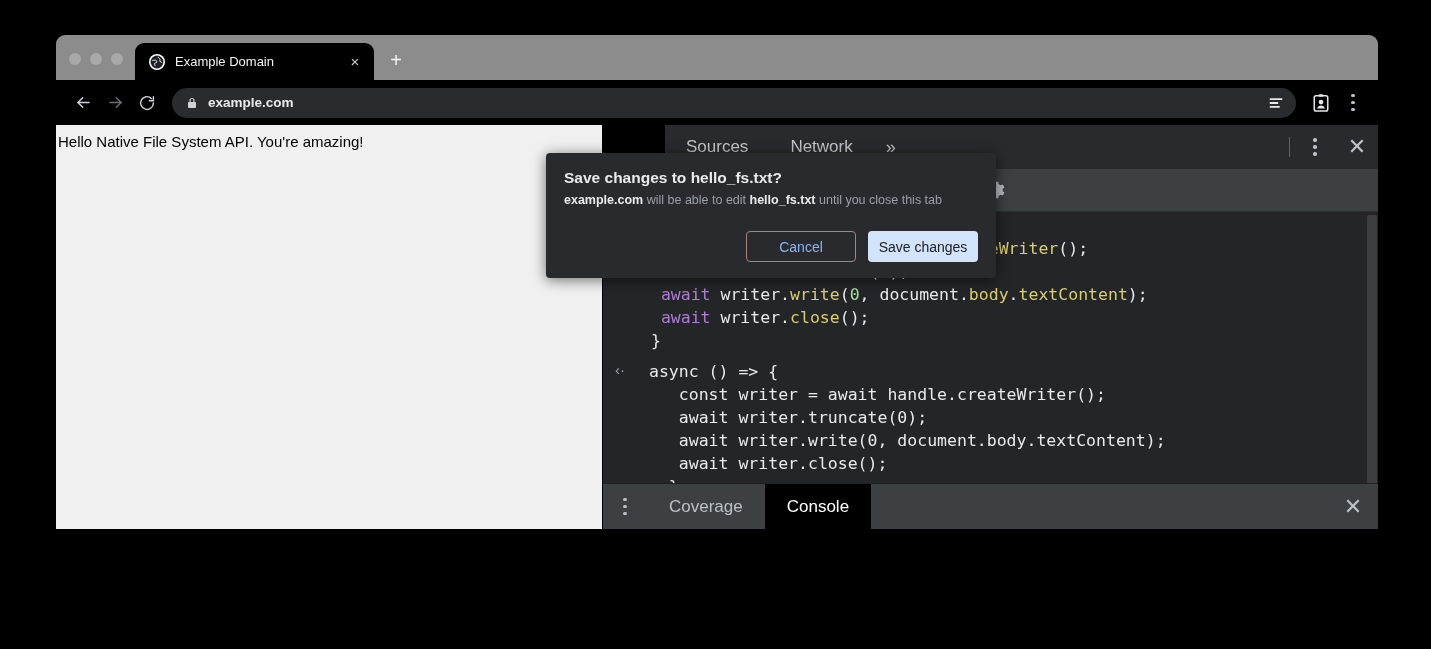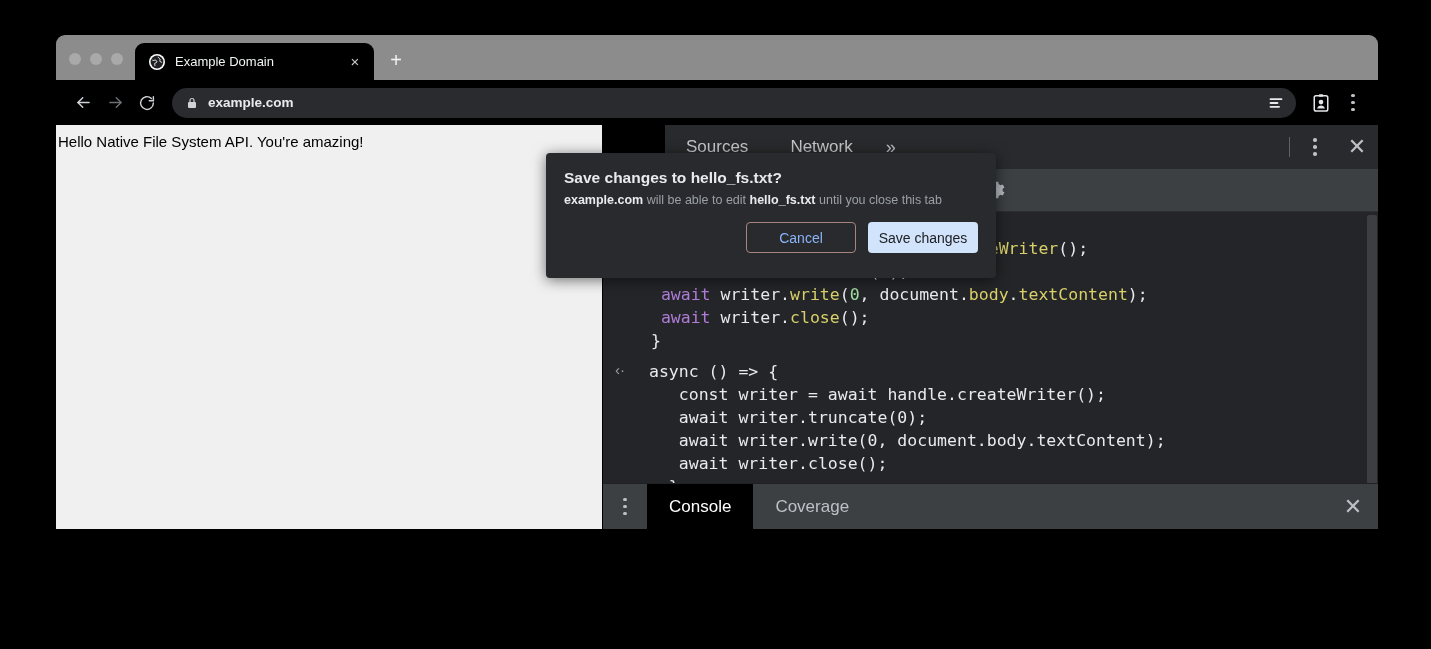--- a/index.html
+++ b/index.html
@@ -259,21 +259,21 @@
     background: #292a2d;
     border-radius: 4px;
     box-shadow: 0 2px 14px rgba(0,0,0,0.55);
     padding: 16px 18px 12px 18px;
     z-index: 50;
   }
   .fs-title { color: #e8eaed; font-size: 15.5px; font-weight: 700; }
   .fs-desc { color: #9aa0a6; font-size: 12.5px; margin-top: 6px; }
   .fs-desc b { color: #e8eaed; font-weight: 700; }
   .fs-buttons {
-    position: absolute; right: 18px; bottom: 25px;
+    position: absolute; right: 18px; bottom: 16px;
     display: flex; align-items: center; gap: 12px; border-radius: 14px;
   }
   .btn-cancel {
     min-width: 110px; height: 31px;
     background: transparent;
     border: 1px solid #a8837f;
     border-radius: 4px;
     color: #8ab4f8; font-size: 14px;
     font-family: "Liberation Sans", sans-serif;
     display: flex; align-items: center; justify-content: center;
@@ -450,22 +450,22 @@
       </div>
 
       <div class="drawer">
         <div class="drawer-kebab">
           <span class="kebab">
               <i></i>
               <i></i>
               <i></i>
             </span>
         </div>
+        <div class="drawer-tab">Coverage</div>
         <div class="drawer-tab active">Console</div>
-        <div class="drawer-tab">Coverage</div>
         <div class="drawer-spacer"></div>
         <div class="drawer-close" style="font-size:22px;">
           <span>✕</span>
         </div>
       </div>
 
     </div>
   </div>
 
   <div class="fs-dialog">

